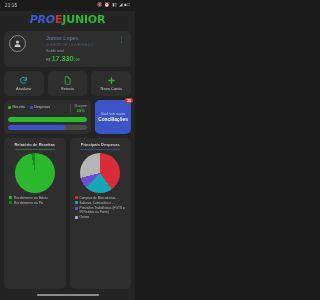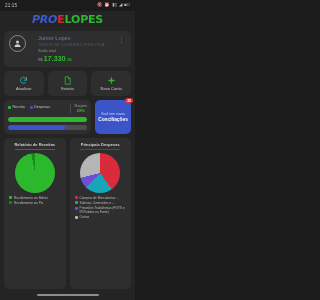--- a/index.html
+++ b/index.html
@@ -23,21 +23,21 @@
   
   .logobar { height:17px; background:#242424; display:flex; align-items:center; justify-content:center; flex:none; }
   .logo { font-size:11px; font-weight:bold; letter-spacing:-.2px; font-family:"DejaVu Sans", sans-serif; }
   .logo .p1 { color:#3b5bd4;font-style:italic; }
   .logo .p2 { color:#d42b2b; }
   .logo .p3 { color:#2cb82c; }
 
   
   .profile {
     background:#2e2e2e; margin:3px 4px 0; border-radius:5px;
-    padding:4px 5px; display:flex; align-items:flex-start; gap:12px; flex:none;
+    padding:4px 5px; display:flex; align-items:flex-start; gap:20px; flex:none;
   }
   .avatar {
     width:17px; height:17px; border-radius:50%;
     border:1px solid #8a8a8a; background:#2e2e2e;
     display:flex; align-items:center; justify-content:center; flex:none;
   }
   .avatar svg { width:9px; height:9px; fill:#cfcfcf; }
   .pinfo { flex:1; min-width:0; display:flex; flex-direction:column; gap:1px; }
   .pname { font-size:5.2px; font-weight:bold; color:#5a6f8f; }
   .pcompany { font-size:4px; color:#4a5a74; white-space:nowrap; overflow:hidden; text-overflow:ellipsis; }
@@ -111,21 +111,21 @@
       <span>🔇</span>
       <span>⏰</span>
       <span>▮▯</span>
       <span>◢</span>
       <span>■□</span>
     </span>
   </div>
 
   <div class="logobar">
     <div class="logo">
-      <span class="p1">PRO</span><span class="p2">E</span><span class="p3">LOPES</span>
+      <span class="p1">PRO</span><span class="p2">E</span><span class="p3">JUNIOR</span>
     </div>
   </div>
 
   <div class="profile">
     <div class="avatar">
       <svg viewBox="0 0 24 24">
           <circle cx="12" cy="8" r="4"></circle>
           <path d="M4 21c0-4.4 3.6-7 8-7s8 2.6 8 7z"></path>
         </svg>
     </div>

